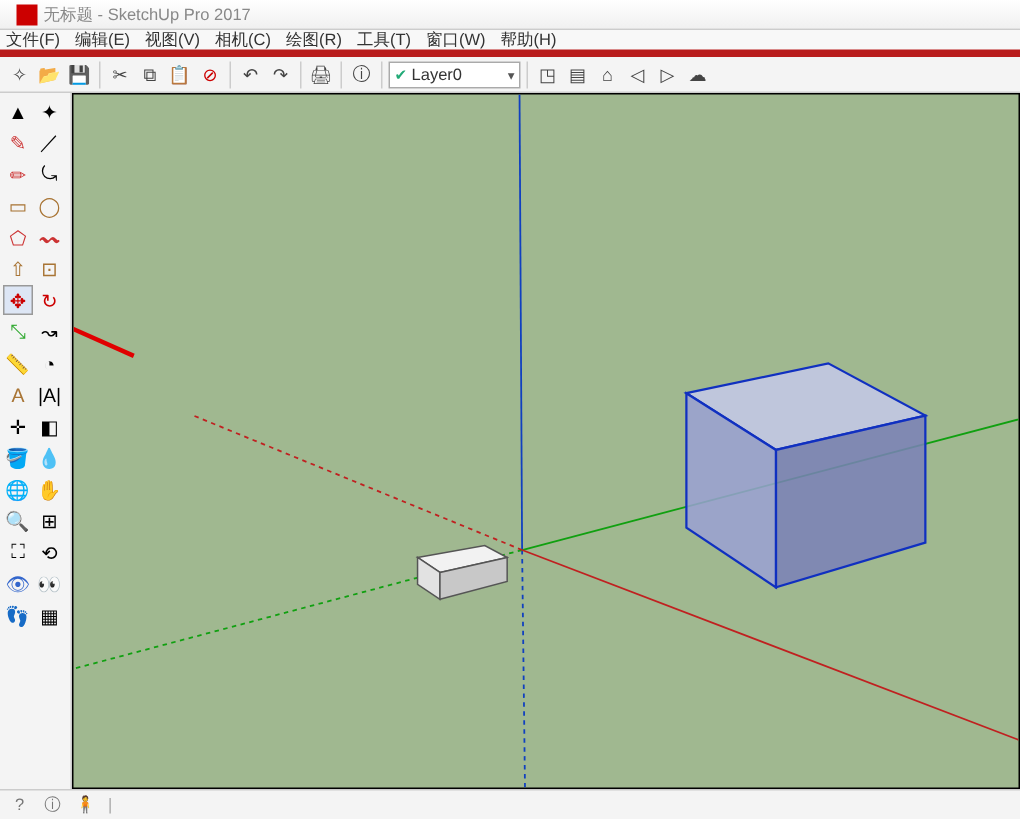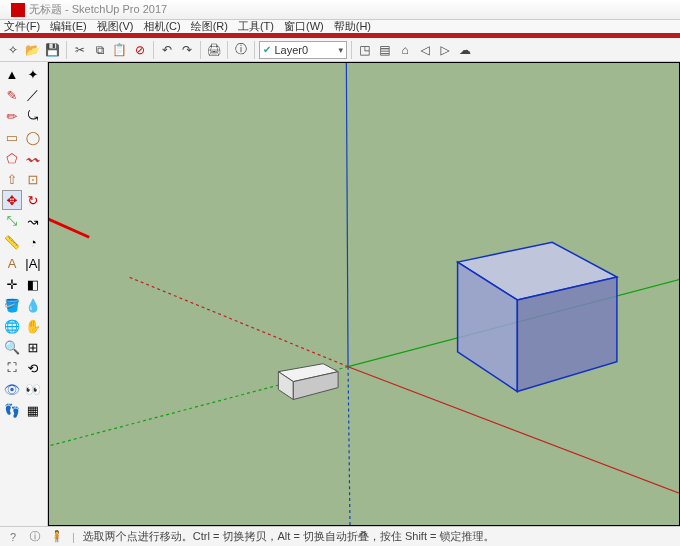--- a/index.html
+++ b/index.html
@@ -148,14 +148,13 @@
       </g>
     </svg>
   </div>
 </div>
 
 <div class="status-bar">
   <span class="sicon">?</span>
   <span class="sicon">ⓘ</span>
   <span class="sicon">🧍</span>
   <span style="color:#aaa">|</span>
-  <span>选取两个点进行移动。Ctrl = 切换拷贝，Alt = 切换自动折叠，按住 Shift = 锁定推理。</span>
 </div>
 
 </body></html>

